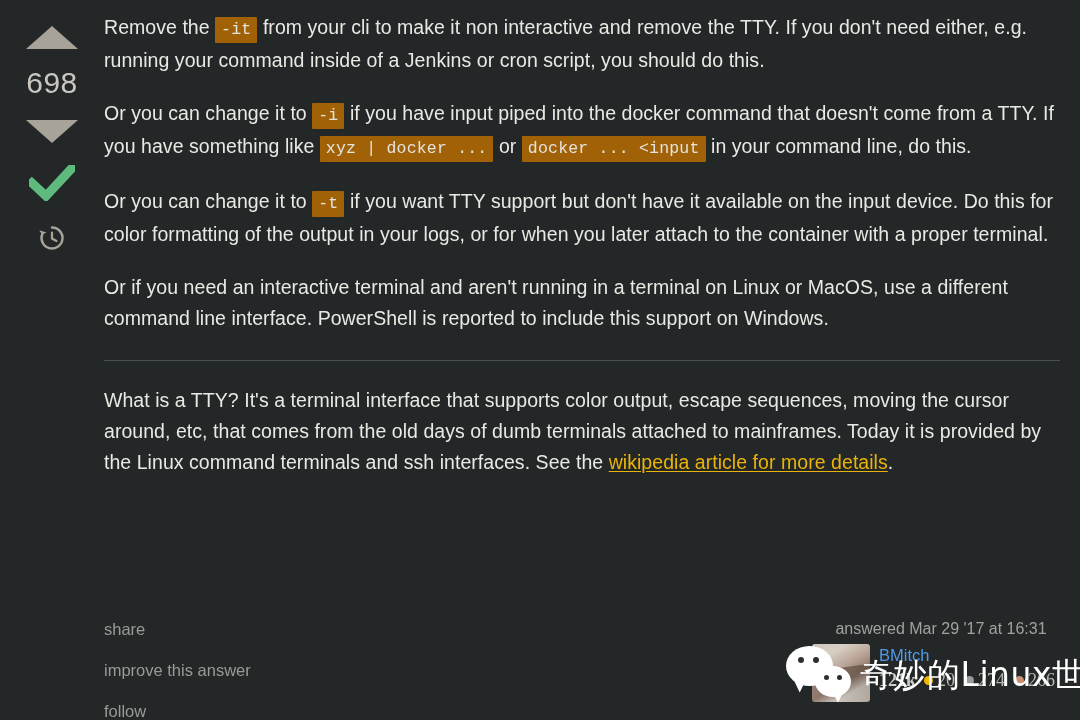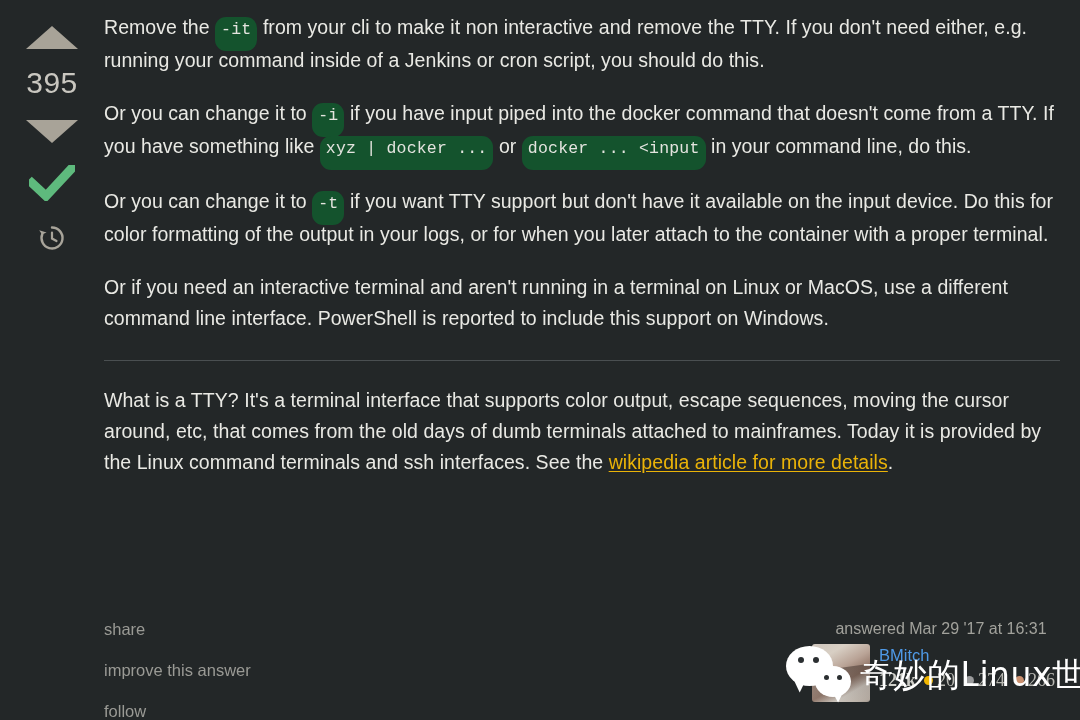--- a/index.html
+++ b/index.html
@@ -80,24 +80,24 @@
     font-size: 19.5px;
     line-height: 31px;
     color: #e9e9e4;
     margin-bottom: 22px;
     letter-spacing: 0.05px;
   }
 
   code {
     font-family: "Liberation Mono", "DejaVu Sans Mono", monospace;
     font-size: 16.5px;
-    background: #14532d;
+    background: #a16207;
     color: #e4e4df;
-    padding: 3px 6px 12px 6px;
-    border-radius: 11px;
+    padding: 3px 6px 4px 6px;
+    border-radius: 1px;
     white-space: pre;
     letter-spacing: 0.2px;
   }
 
   a.inline-link {
     color: #eab308;
     text-decoration: underline;
     text-underline-offset: 2px;
   }
 
@@ -263,21 +263,21 @@
     white-space: nowrap;
   }
 </style>
 </head>
 <body>
 
 <div class="answer">
 
   <div class="vote-rail">
     <div class="vote-arrow up"></div>
-    <div class="vote-count">395</div>
+    <div class="vote-count">698</div>
     <div class="vote-arrow down"></div>
 
     <svg class="accepted-check" viewBox="0 0 46 36">
       <path d="M3 18 L17 31 L43 3" stroke="#5eba7d" stroke-width="9" fill="none" stroke-linecap="square" stroke-linejoin="miter"></path>
     </svg>
 
     <svg class="history-icon" viewBox="0 0 30 30">
       <path d="M15 4.5 a10.5 10.5 0 1 1 -9.6 6.3" stroke="#a8a49a" stroke-width="2.4" fill="none" stroke-linecap="round"></path>
       <path d="M2.2 7.2 L5.0 11.6 L9.6 9.4 Z" fill="#a8a49a"></path>
       <path d="M15 9.5 L15 15.5 L19.5 18" stroke="#a8a49a" stroke-width="2.2" fill="none" stroke-linecap="round"></path>

